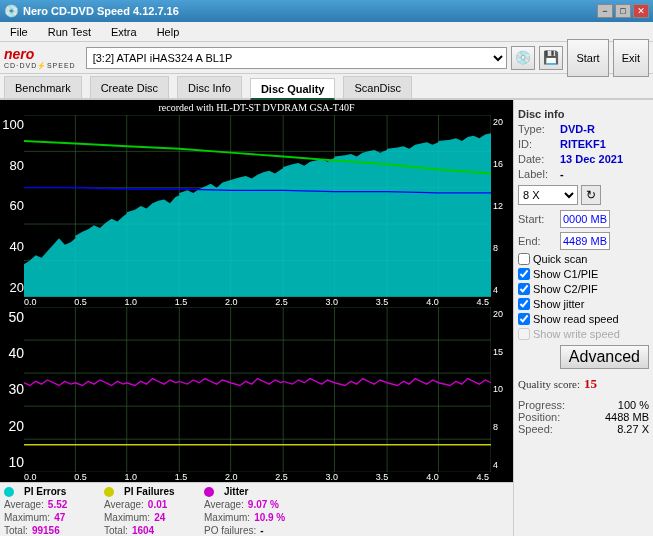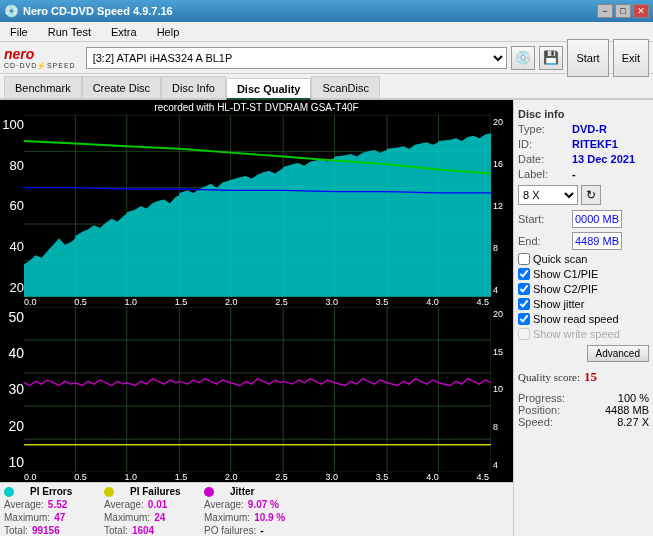--- a/index.html
+++ b/index.html
@@ -98,21 +98,21 @@
       border-bottom: 2px solid #ccc;
       height: 26px;
     }
     .tab {
       padding: 2px 10px;
       border: 1px solid #ccc;
       border-bottom: none;
       background: #e0e0e0;
       cursor: pointer;
       font-size: 11px;
-      margin-right: 0;
+      margin-right: 8px;
       height: 22px;
       display: flex; align-items: center;
     }
     .tab.active {
       background: white;
       border-bottom: 2px solid #14532d;
       margin-bottom: -2px;
       font-weight: bold;
       z-index: 1;
     }
@@ -131,21 +131,21 @@
     .chart-legend {
       background: #f0f0f0;
       border-top: 1px solid #ccc;
       display: flex;
       padding: 3px 4px;
       gap: 20px;
       font-size: 10px;
       height: 54px;
     }
     .legend-group { display: flex; flex-direction: column; gap: 2px; min-width: 80px; }
-    .legend-header { display: flex; align-items: center; gap: 16px; font-weight: bold; }
+    .legend-header { display: flex; align-items: center; gap: 10px; font-weight: bold; }
     .legend-dot { width: 10px; height: 10px; border-radius: 50%; flex-shrink: 0; }
     .legend-row { display: flex; gap: 4px; }
     .legend-label { color: #555; }
     .legend-val { color: #cc00cc; font-weight: bold; }
     .sidebar {
       width: 140px;
       background: #f0f0f0;
       border-left: 1px solid #ccc;
       padding: 4px;
       display: flex;
@@ -153,21 +153,21 @@
       gap: 3px;
       font-size: 11px;
     }
     .sidebar-section-title {
       font-weight: bold;
       color: #333;
       margin-top: 4px;
     }
     .info-row {
       display: flex;
-      gap: 16px;
+      gap: 4px;
       font-size: 11px;
     }
     .info-label { color: #555; min-width: 38px; }
     .info-value { color: #0000cc; font-weight: bold; }
     .info-value.black { color: black; }
     .settings-row {
       display: flex;
       align-items: center;
       gap: 3px;
       margin-top: 2px;
@@ -199,21 +199,21 @@
       align-items: center;
       gap: 3px;
       font-size: 11px;
     }
     .checkbox-row input[type=checkbox] { margin: 0; width: 12px; height: 12px; }
     .advanced-btn {
       background: linear-gradient(to bottom, #f8f8f8, #d8d8d8);
       border: 1px solid #999;
       padding: 2px 8px;
       cursor: pointer;
-      font-size: 10px;
+      font-size: 16px;
       align-self: flex-end;
       margin-top: 2px;
     }
     .quality-row {
       display: flex;
       align-items: center;
       gap: 4px;
       font-size: 11px;
       margin-top: 4px;
       font-family: Liberation Serif, serif;
@@ -224,21 +224,21 @@
     .progress-row { display: flex; justify-content: space-between; }
     .progress-label { color: #555; }
     .progress-value { color: black; }
   </style>
 </head>
 <body>
 
 <div class="title-bar">
   <div class="title-bar-left">
     <span style="font-size:12px; color:white;">💿</span>
-    <span class="title-bar-title">Nero CD-DVD Speed 4.9.7.16</span>
+    <span class="title-bar-title">Nero CD-DVD Speed 4.12.7.16</span>
   </div>
   <div class="title-bar-controls">
     <div class="title-bar-btn">−</div>
     <div class="title-bar-btn">□</div>
     <div class="title-bar-btn" style="background:#cc4444;color:white;">✕</div>
   </div>
 </div>
 
 <div class="menu-bar">
   <span class="menu-item">File</span>
@@ -266,21 +266,21 @@
   <div class="tab">Create Disc</div>
   <div class="tab">Disc Info</div>
   <div class="tab active">Disc Quality</div>
   <div class="tab">ScanDisc</div>
 </div>
 
 <div class="main-content">
 
   <div style="flex:1; display:flex; flex-direction:column; background:black;">
 
-    <div class="chart-title" style="color:white; font-size:10px; padding:2px 0; text-align:center;">recorded with HL-DT-ST DVDRAM GSA-T40F</div>
+    <div class="chart-title" style="color:white; font-size:10px; padding:2px 0; text-align:center;font-family:Liberation Serif, serif;">recorded with HL-DT-ST DVDRAM GSA-T40F</div>
 
     <div style="flex:1.1; position:relative; display:flex; background:black;">
 
       <div style="width:24px; display:flex; flex-direction:column; justify-content:space-between; padding:2px 0; color:white; font-size:13px; text-align:right;">
         <span>100</span>
         <span>80</span>
         <span>60</span>
         <span>40</span>
         <span>20</span>
       </div>

